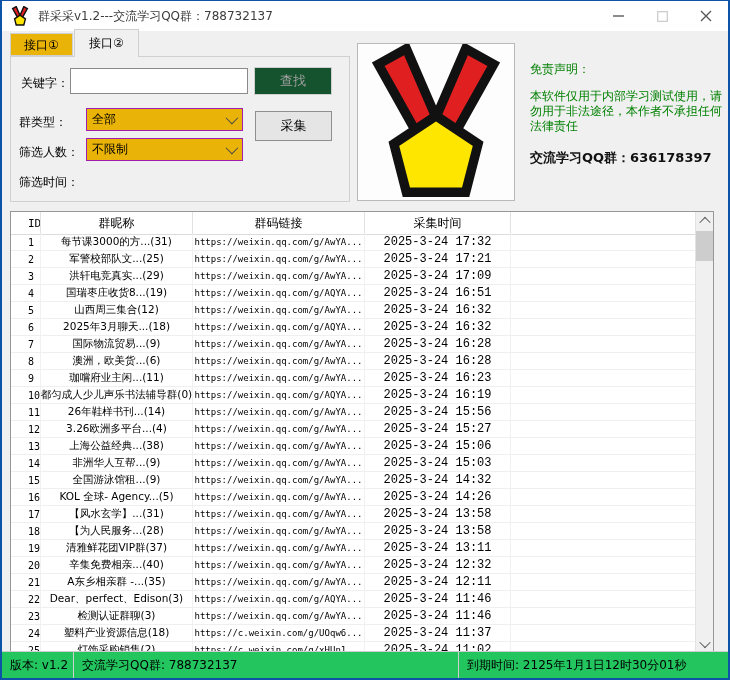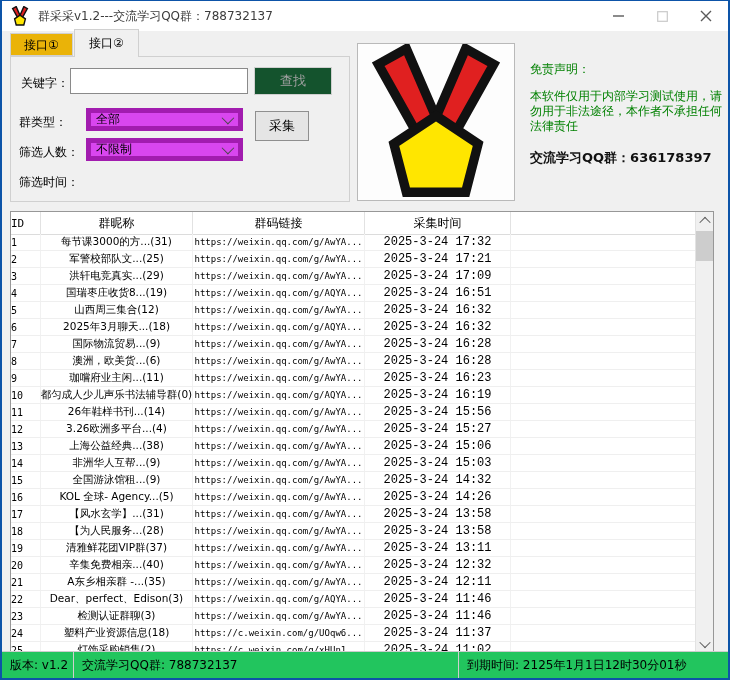--- a/index.html
+++ b/index.html
@@ -14,37 +14,37 @@
   .winbtn svg{display:block;}
   
   .tab{position:absolute;box-sizing:border-box;text-align:center;font-size:12px;color:#000;border:1px solid #d0d0d0;background:#f0f0f0;}
   .tab.inactive{left:8px;top:32px;width:63px;height:23px;line-height:22px;background:#eab308;}
   .tab.active{left:72px;top:28px;width:65px;height:28px;line-height:26px;border-bottom:none;z-index:3;}
   .tabpage{position:absolute;left:8px;top:55px;width:340px;height:146px;box-sizing:border-box;border:1px solid #d0d0d0;background:#f0f0f0;z-index:2;}
   .flabel{position:absolute;font-size:12px;color:#000;white-space:nowrap;}
   .kwinput{position:absolute;left:59px;top:11px;width:178px;height:26px;box-sizing:border-box;border:1px solid #8a8a8a;background:#fff;font-size:13px;padding:0 4px;outline:none;}
   .btn{position:absolute;box-sizing:border-box;font-size:13px;font-family:"DejaVu Sans","Liberation Sans",sans-serif;}
   .btn.find{left:243px;top:10px;width:78px;height:28px;background:#14532d;border:1px solid #cfcfcf;color:#a0a0a0;}
-  .btn.collect{left:244px;top:54px;width:54px;height:30px;background:#e5e5e5;border:1px solid #8f8f8f;color:#000;}
-  .combo{position:absolute;width:157px;height:23px;box-sizing:border-box;border:5px solid #a21caf;background:#d946ef;font-size:12px;color:#000;display:flex;align-items:center;padding-left:5px;}
+  .btn.collect{left:244px;top:54px;width:77px;height:30px;background:#e5e5e5;border:1px solid #8f8f8f;color:#000;}
+  .combo{position:absolute;width:157px;height:23px;box-sizing:border-box;border:1px solid #a21caf;background:#eab308;font-size:12px;color:#000;display:flex;align-items:center;padding-left:5px;}
   .combo .chev{margin-left:auto;margin-right:7px;width:8px;height:8px;border-right:1px solid #4a4a4a;border-bottom:1px solid #4a4a4a;transform:rotate(45deg) translateY(-2px);}
   
   .logo-panel{position:absolute;left:355px;top:42px;width:158px;height:158px;box-sizing:border-box;background:#fdfdfd;border:1px solid #b9b9b9;}
   .logo-panel svg{width:100%;height:100%;display:block;}
   .disc-title{position:absolute;left:528px;top:60px;font-size:12px;color:#008000;}
   .disc-body{position:absolute;left:528px;top:88px;width:198px;font-size:12px;line-height:15px;color:#008000;}
   .qq-line{position:absolute;left:528px;top:148px;font-size:13px;font-weight:bold;color:#111;}
   
   .gtable{position:absolute;left:8px;top:210px;width:704px;height:442px;box-sizing:border-box;border:1px solid #979797;background:#fff;}
   .thead{display:flex;height:22px;border-bottom:1px solid #dcdcdc;background:#fff;}
   .th{box-sizing:border-box;font-size:12px;color:#000;display:flex;align-items:center;justify-content:center;border-right:1px solid #e2e2e2;overflow:hidden;white-space:nowrap;}
   .tbody{position:absolute;left:0;top:22px;bottom:0;width:685px;overflow:hidden;}
   .trow{display:flex;height:16px;border-bottom:1px solid #efefef;}
   .td{box-sizing:border-box;display:flex;align-items:center;border-right:1px solid #f1f1f1;overflow:hidden;white-space:nowrap;}
-  .c-id{width:30px;padding-left:0;font-family:"DejaVu Sans Mono",monospace;font-size:10px;}
+  .c-id{width:30px;padding-left:17px;font-family:"DejaVu Sans Mono",monospace;font-size:10px;}
   .c-name{width:152px;justify-content:center;font-size:10.5px;}
   .c-link{width:172px;justify-content:center;font-family:"DejaVu Sans Mono",monospace;font-size:9px;}
   .c-time{width:146px;justify-content:center;font-family:Liberation Mono, monospace;font-size:12px;}
   .c-fill{flex:1;border-right:none;}
   .th.c-name,.th.c-link,.th.c-time{font-size:12px;font-family:"DejaVu Sans","Liberation Sans",sans-serif;}
   .th.c-id{font-size:11px;justify-content:flex-start;}
   
   .vscroll{position:absolute;top:0;right:0;bottom:0;width:17px;background:#f0f0f0;border-left:1px solid #e3e3e3;}
   .sbtn{position:absolute;left:0;width:17px;height:17px;display:flex;align-items:center;justify-content:center;}
   .sbtn.up{top:0;}

